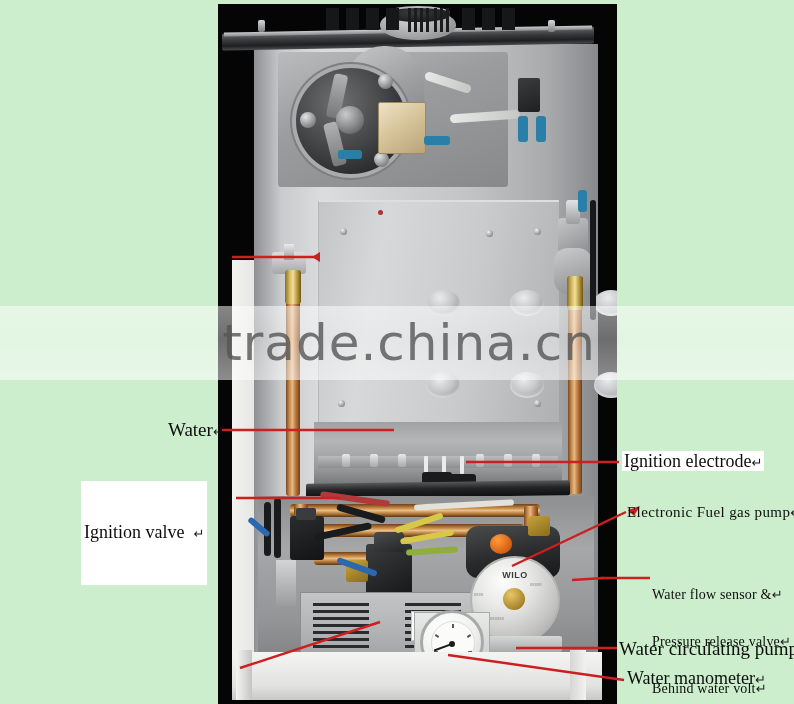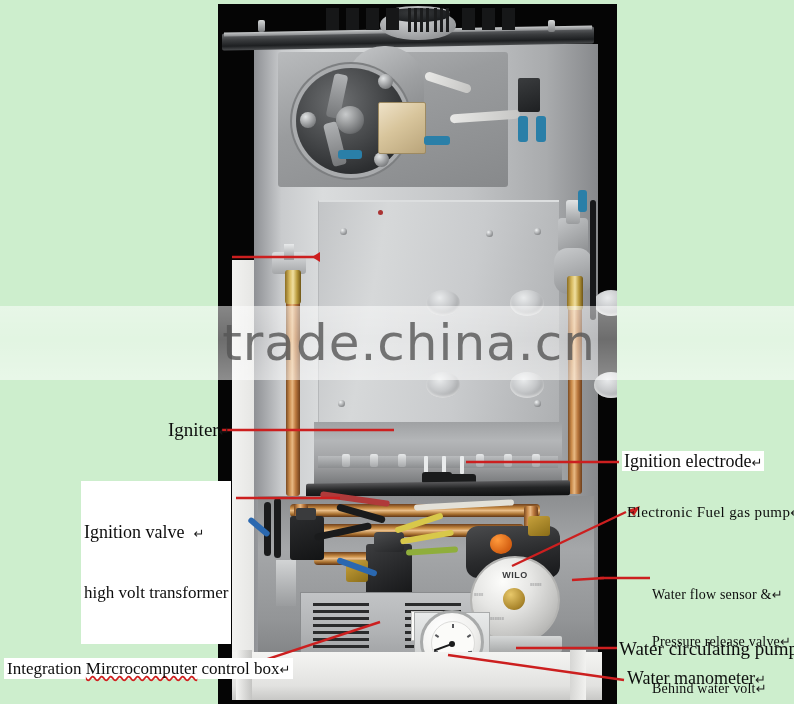--- a/index.html
+++ b/index.html
@@ -483,28 +483,26 @@
 
       <line x1="624" y1="680" x2="448" y2="655"></line>
     </g>
     <g fill="#cc1f1f">
       <polygon points="320,252 312,257 320,262"></polygon>
       <polygon points="628,510 640,506 634,516"></polygon>
     </g>
   </svg>
 
 
-  <div class="label lbl-burner"><span>Igniter</span><span class="ret">↵</span></div>
+  <div class="label lbl-burner"><span>Water</span><span class="ret">↵</span></div>
 
   <div class="label lbl-ign">
     <div><span>Ignition valve</span>&nbsp; <span class="ret">↵</span></div>
-    <div class="ln2"><span>high volt transformer</span></div>
   </div>
 
-  <div class="label lbl-integ"><span>Integration </span><span class="misspell">Mircrocomputer</span><span> control box</span><span class="ret">↵</span></div>
 
   <div class="label lbl-igniter"><span>Ignition electrode</span><span class="ret">↵</span></div>
 
   <div class="label lbl-efgv"><span>Electronic Fuel gas pump</span><span class="ret">↵</span></div>
 
   <div class="label lbl-wfs">
     <div><span>Water flow sensor &amp;</span><span class="ret">↵</span></div>
     <div><span>Pressure release valve</span><span class="ret">↵</span></div>
     <div><span>Behind water volt</span><span class="ret">↵</span></div>
   </div>

